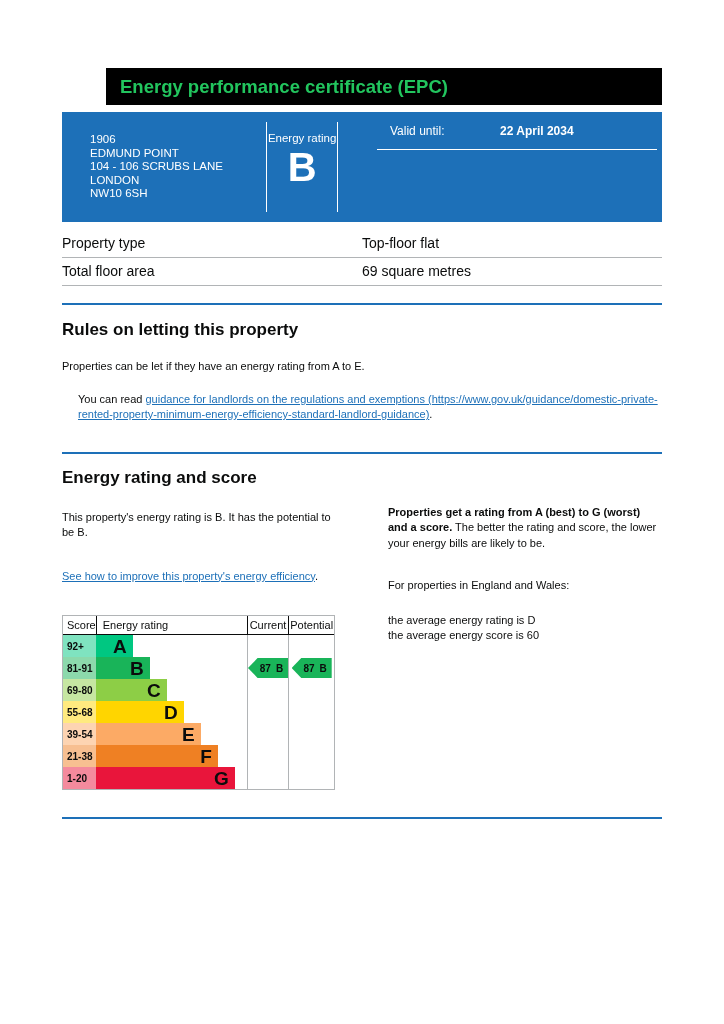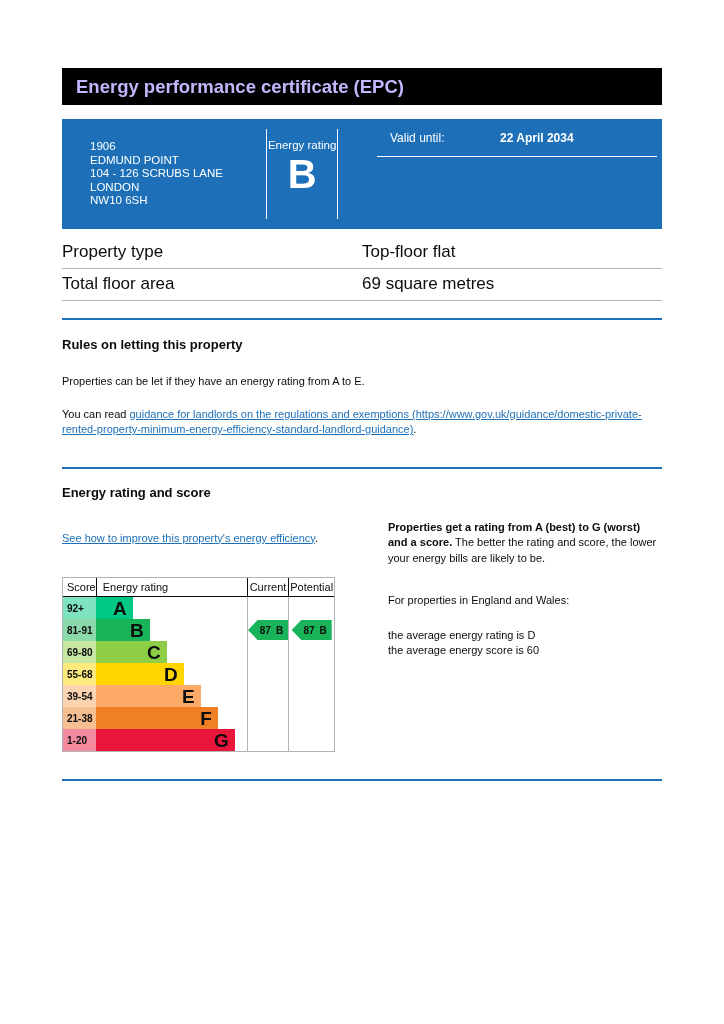--- a/index.html
+++ b/index.html
@@ -1,54 +1,54 @@
 <!DOCTYPE html>
 <html><head>
 <meta charset="utf-8">
 <style>
   html,body { margin:0; padding:0; background:#fff; }
   body { width:724px; height:1024px; font-family:"Liberation Sans", sans-serif; color:#0b0c0c; }
   .page { position:relative; width:724px; height:1024px; overflow:hidden; background:#fff; }
   .content { position:absolute; left:62px; top:68px; width:600px; }
 
   
-  .header-bar { background:#000; color:#c4b5fd; height:37px; line-height:37px;
-    font-size:18.5px; font-weight:bold; padding-left:14px; box-sizing:border-box; }
-
-  
-  .summary-box { margin-top:14px; background:#1d70b8; color:#fff; height:110px;
+  .header-bar { background:#000; color:#22c55e; height:37px; line-height:37px;
+    font-size:18.5px; font-weight:bold; padding-left:14px; box-sizing:border-box;margin-left:44px; }
+
+  
+  .summary-box { margin-top:7px; background:#1d70b8; color:#fff; height:110px;
     display:flex; box-sizing:border-box;gap:26px; }
   .summary-address { width:213px; display:flex; flex-direction:column; justify-content:center;
     padding-left:28px; box-sizing:border-box; font-size:11.5px; line-height:13.5px; }
   .summary-rating { width:88px; margin:10px 0; border-left:1px solid #fff; border-right:1px solid #fff;
     display:flex; flex-direction:column; align-items:center; padding-top:10px; box-sizing:border-box; }
   .rating-label { font-size:11.5px; }
   .rating-letter { font-size:40px; font-weight:bold; line-height:46px; }
   .summary-meta { flex:1; padding-top:13px; box-sizing:border-box; font-size:12px; line-height:13.5px; }
   .meta-row { display:flex; padding-left:26px; }
   .meta-label { width:110px; }
   .meta-value { font-weight:bold; width:162px; }
   .meta-divider { border:0; border-top:1px solid #fff; margin:10px 0 12px 13px; width:280px; }
 
   
-  .property-table { margin-top:8px; font-size:17px; }
+  .property-table { margin-top:8px; font-size:14px; }
   .prop-row { display:flex; padding:5px 0 6px 0; border-bottom:1px solid #b1b4b6; }
   .prop-label { width:300px; }
 
   
   .hr-blue { border:0; border-top:2px solid #1d70b8; margin:0; }
   .hr1 { margin-top:17px; } .hr2 { margin-top:29px; } .hr3 { margin-top:27px; }
 
-  h2 { font-size:13px; font-weight:bold; margin:0; line-height:20px; }
+  h2 { font-size:17px; font-weight:bold; margin:0; line-height:20px; }
   p { font-size:11px; line-height:15.5px; margin:0; }
   a { color:#1d70b8; text-decoration:underline; cursor:pointer; }
 
   .rules-h { margin-top:15px; }
   .rules-p1 { margin-top:19px; }
-  .rules-p2 { margin-top:17px; overflow-wrap:anywhere; }
+  .rules-p2 { margin-top:17px; overflow-wrap:anywhere;margin-left:16px; }
 
   .columns { display:flex; margin-top:14px; }
   .col-left { width:276px; }
   .col-right { width:274px; margin-left:50px; }
   .left-lead { margin-top:22px; }
   .improve-p { margin-top:28px; }
   .right-p2 { margin-top:37px; }
   .right-p3 { margin-top:27px; }
   .right-p4 { margin-top:19px; }
 
@@ -81,21 +81,21 @@
   <div class="content">
 
     <div class="header-bar">
       <span>Energy performance certificate (EPC)</span>
     </div>
 
     <div class="summary-box">
       <div class="summary-address">
         <div>1906</div>
         <div>EDMUND POINT</div>
-        <div>104 - 126 SCRUBS LANE</div>
+        <div>104 - 106 SCRUBS LANE</div>
         <div>LONDON</div>
         <div>NW10 6SH</div>
       </div>
       <div class="summary-rating">
         <div class="rating-label">Energy rating</div>
         <div class="rating-letter">B</div>
       </div>
       <div class="summary-meta">
         <div class="meta-row">
           <div class="meta-label">Valid until:</div>
@@ -120,20 +120,21 @@
 
     <h2 class="rules-h">Rules on letting this property</h2>
     <p class="rules-p1">Properties can be let if they have an energy rating from A to E.</p>
     <p class="rules-p2"><span>You can read </span><a>guidance for landlords on the regulations and exemptions (https://www.gov.uk/guidance/domestic-private-rented-property-minimum-energy-efficiency-standard-landlord-guidance)</a><span>.</span></p>
 
     <hr class="hr-blue hr2">
 
     <div class="columns">
       <div class="col-left">
         <h2>Energy rating and score</h2>
+        <p class="left-lead">This property's energy rating is B. It has the potential to be B.</p>
         <p class="improve-p"><a>See how to improve this property's energy efficiency</a><span>.</span></p>
 
         <div class="chart">
           <div class="chart-header">
             <div class="ch-score">Score</div>
             <div class="ch-rating">Energy rating</div>
             <div class="ch-current">Current</div>
             <div class="ch-potential">Potential</div>
           </div>
           <div id="chart-rows">

